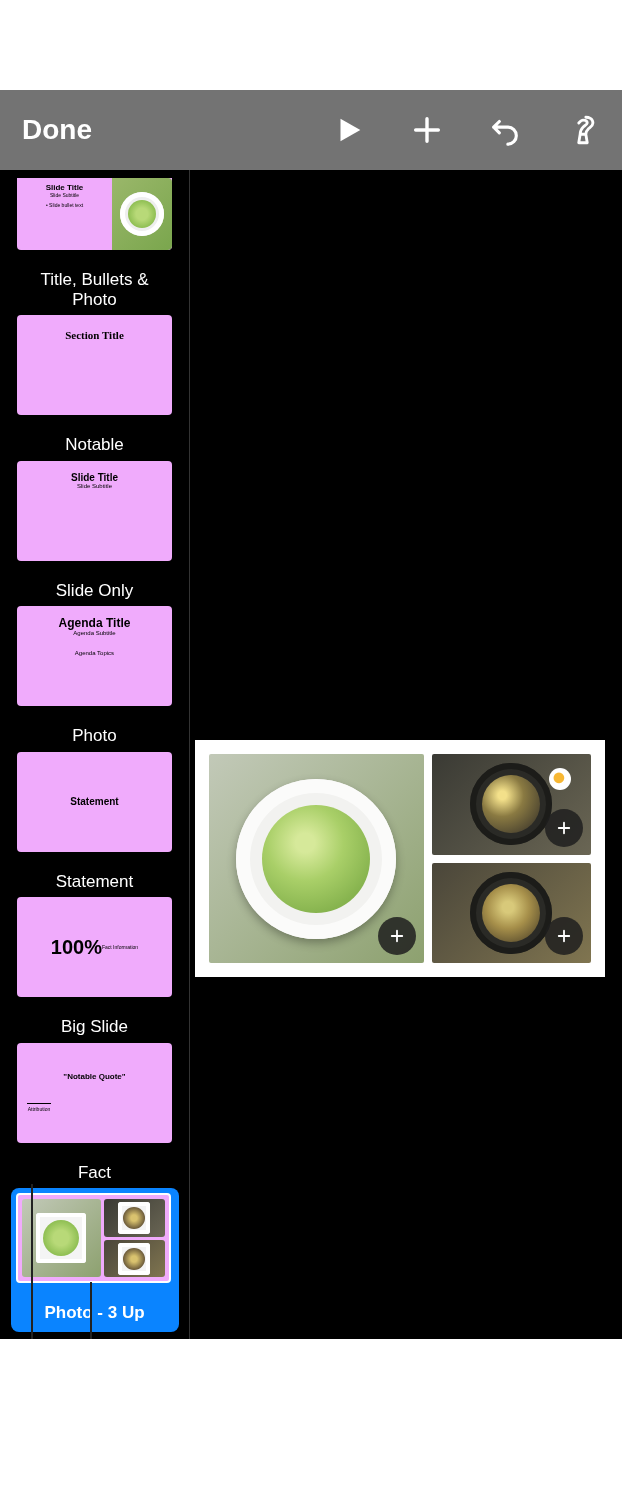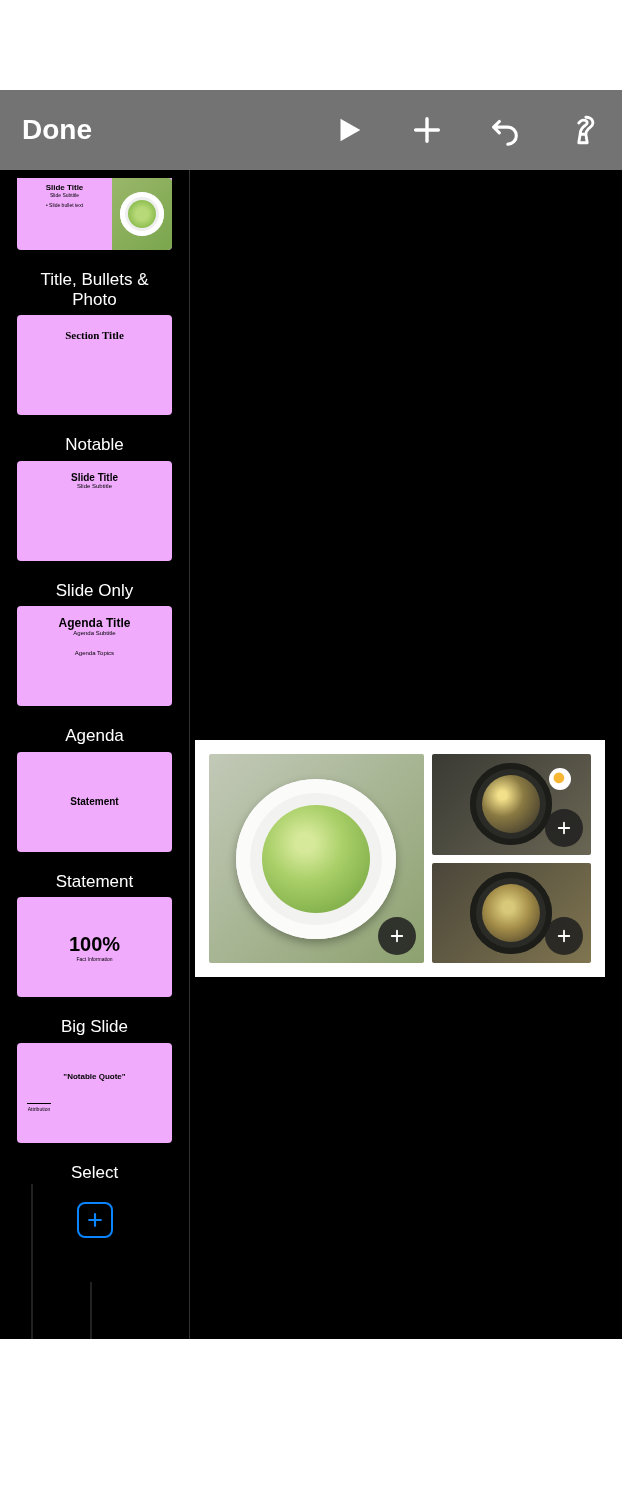--- a/index.html
+++ b/index.html
@@ -49,21 +49,21 @@
   .section-title { padding:14px 10px; font-size:11px; font-weight:700;font-family:Liberation Serif, serif; }
   .title-only { padding:10px 10px; }
   .title-only b { font-size:10px; }
   .title-only span { font-size:6px; display:block; }
   .agenda { padding:10px 10px; }
   .agenda b { font-size:12px; display:block;}
   .agenda .s { font-size:6px; display:block; }
   .agenda .t { font-size:6px; display:block; margin-top:14px;}
   .statement { display:flex; align-items:center; justify-content:center; height:100%;
                font-size:10px; font-weight:600;}
-  .bigfact { display:flex; flex-direction:column; align-items:center; justify-content:center; height:100%; }
+  .bigfact { display:flex; flex-direction:row; align-items:center; justify-content:center; height:100%; }
   .bigfact b { font-size:20px; }
   .bigfact span { font-size:5px; }
   .quote { padding:26px 10px; }
   .quote b { font-size:8px; }
   .quote span { display:block; margin-top:22px; font-size:5px; border-top:1px solid #000; width:24px; padding-top:2px;}
   .p3 { display:grid; grid-template-columns: 1.3fr 1fr; grid-template-rows:1fr 1fr; gap:3px; padding:4px; height:100%; }
   .p3 .a { grid-row:1/3; }
   .p3 div { border-radius:3px; position:relative; display:flex; align-items:center; justify-content:center; }
   .fg1 { background:linear-gradient(135deg,#c2c9b8,#8da16f); }
   .fg2 { background:linear-gradient(135deg,#3a3a34,#6a6654); }
@@ -177,21 +177,21 @@
         </div>
 
         <div class="thumb">
           <div class="slide">
               <div class="agenda">
             <b>Agenda Title</b>
             <span class="s">Agenda Subtitle</span>
             <span class="t">Agenda Topics</span>
           </div>
             </div>
-          <div class="label">Agenda</div>
+          <div class="label">Photo</div>
         </div>
 
         <div class="thumb">
           <div class="slide">
               <div class="statement">Statement</div>
             </div>
           <div class="label">Statement</div>
         </div>
 
         <div class="thumb">
@@ -204,23 +204,39 @@
           <div class="label">Big Slide</div>
         </div>
 
         <div class="thumb">
           <div class="slide">
               <div class="quote">
             <b>"Notable Quote"</b>
             <span>Attribution</span>
           </div>
             </div>
-          <div class="label">Select</div>
-        </div>
-
+          <div class="label">Fact</div>
+        </div>
+
+        <div class="thumb selected">
+          <div class="slide">
+              <div class="p3">
+            <div class="a fg1">
+                  <div class="mini-food"></div>
+                </div>
+            <div class="fg2">
+                  <div class="mini-food sm br"></div>
+                </div>
+            <div class="fg3">
+                  <div class="mini-food sm br"></div>
+                </div>
+          </div>
+            </div>
+          <div class="label">Photo - 3 Up</div>
+        </div>
 
         <div class="addbtn">
           <svg viewBox="0 0 24 24" width="20" height="20" stroke="#0a84ff" stroke-width="2.6" fill="none" stroke-linecap="round">
               <path d="M12 5v14M5 12h14"></path>
             </svg>
         </div>
       </div>
 
       <div class="canvas">
         <div class="main-slide">

